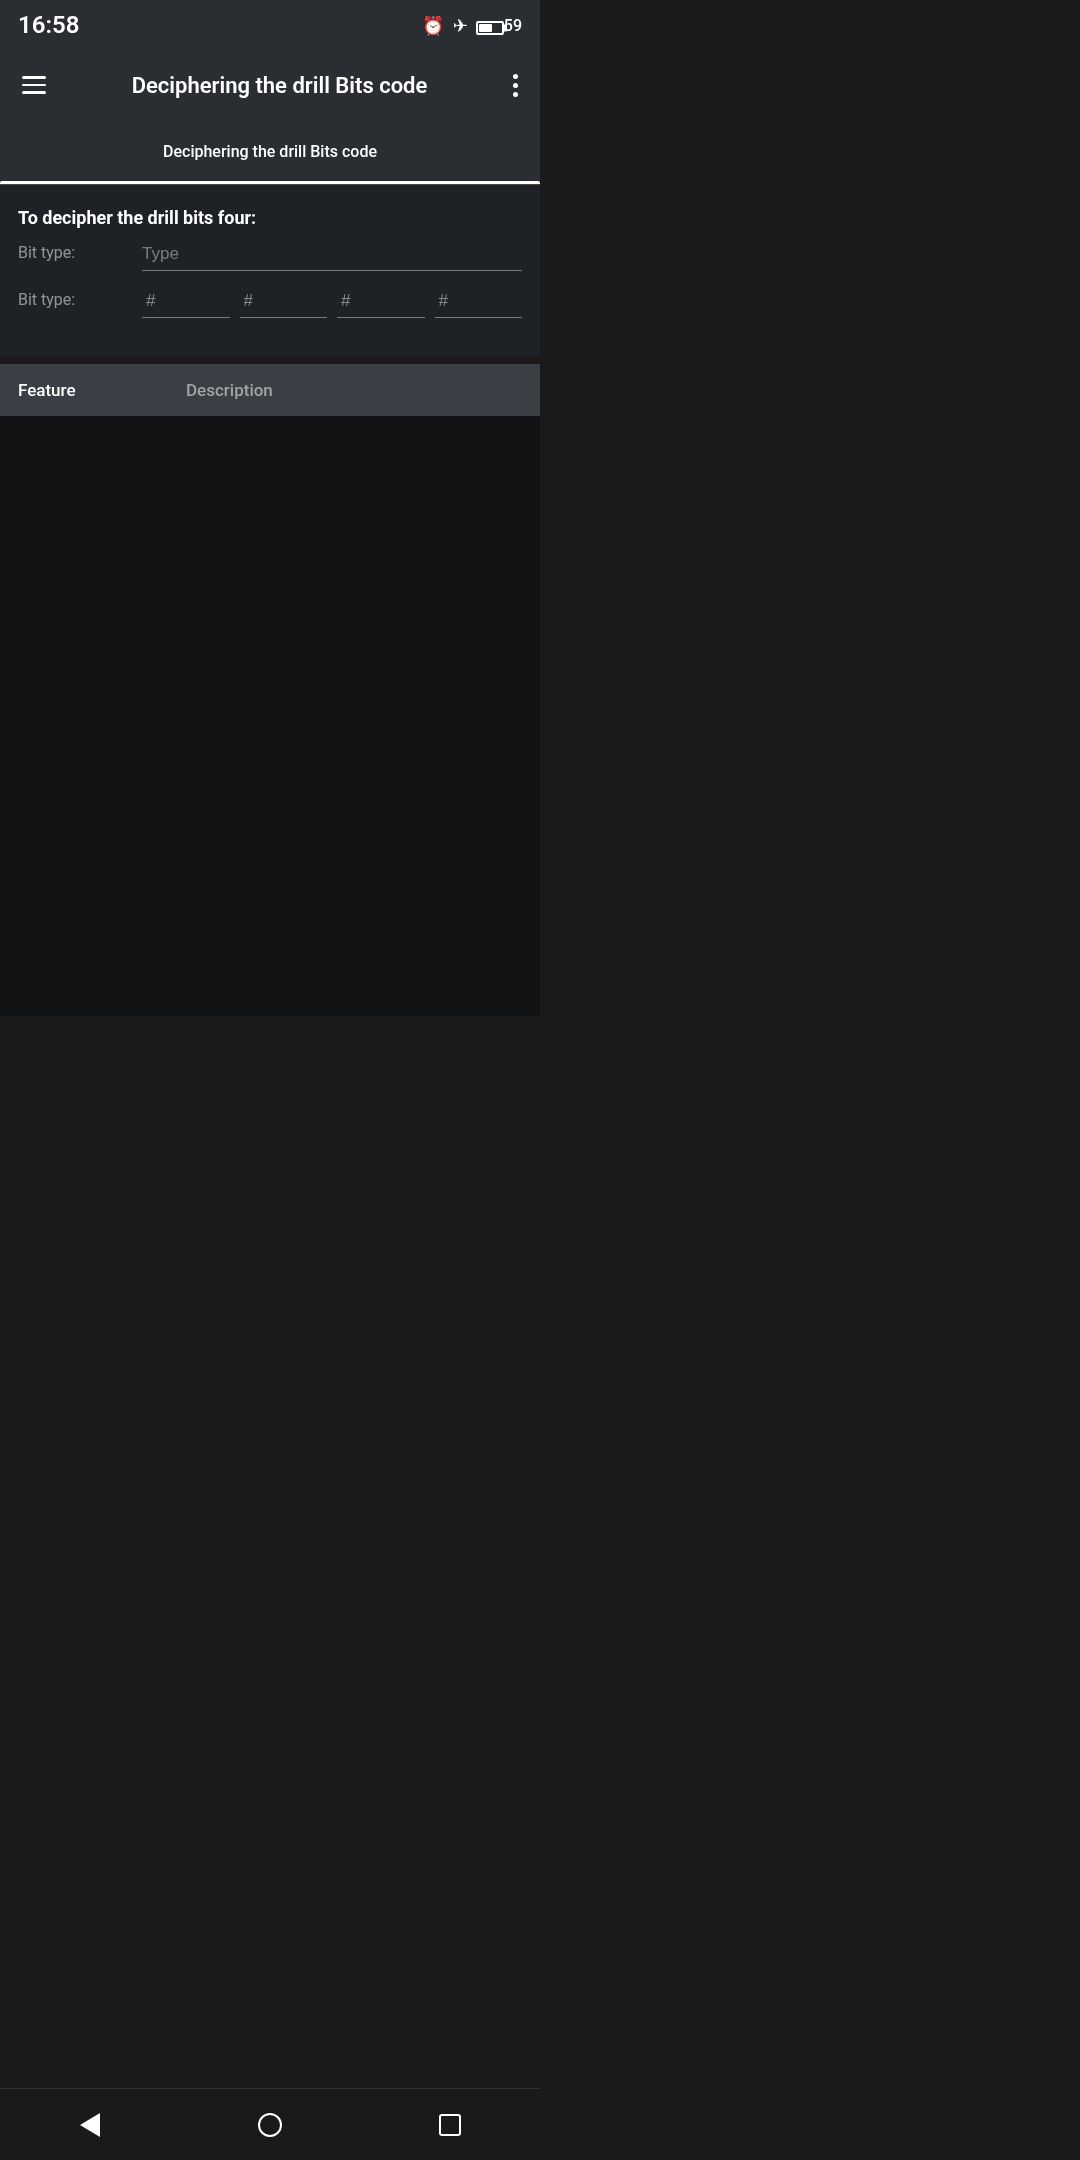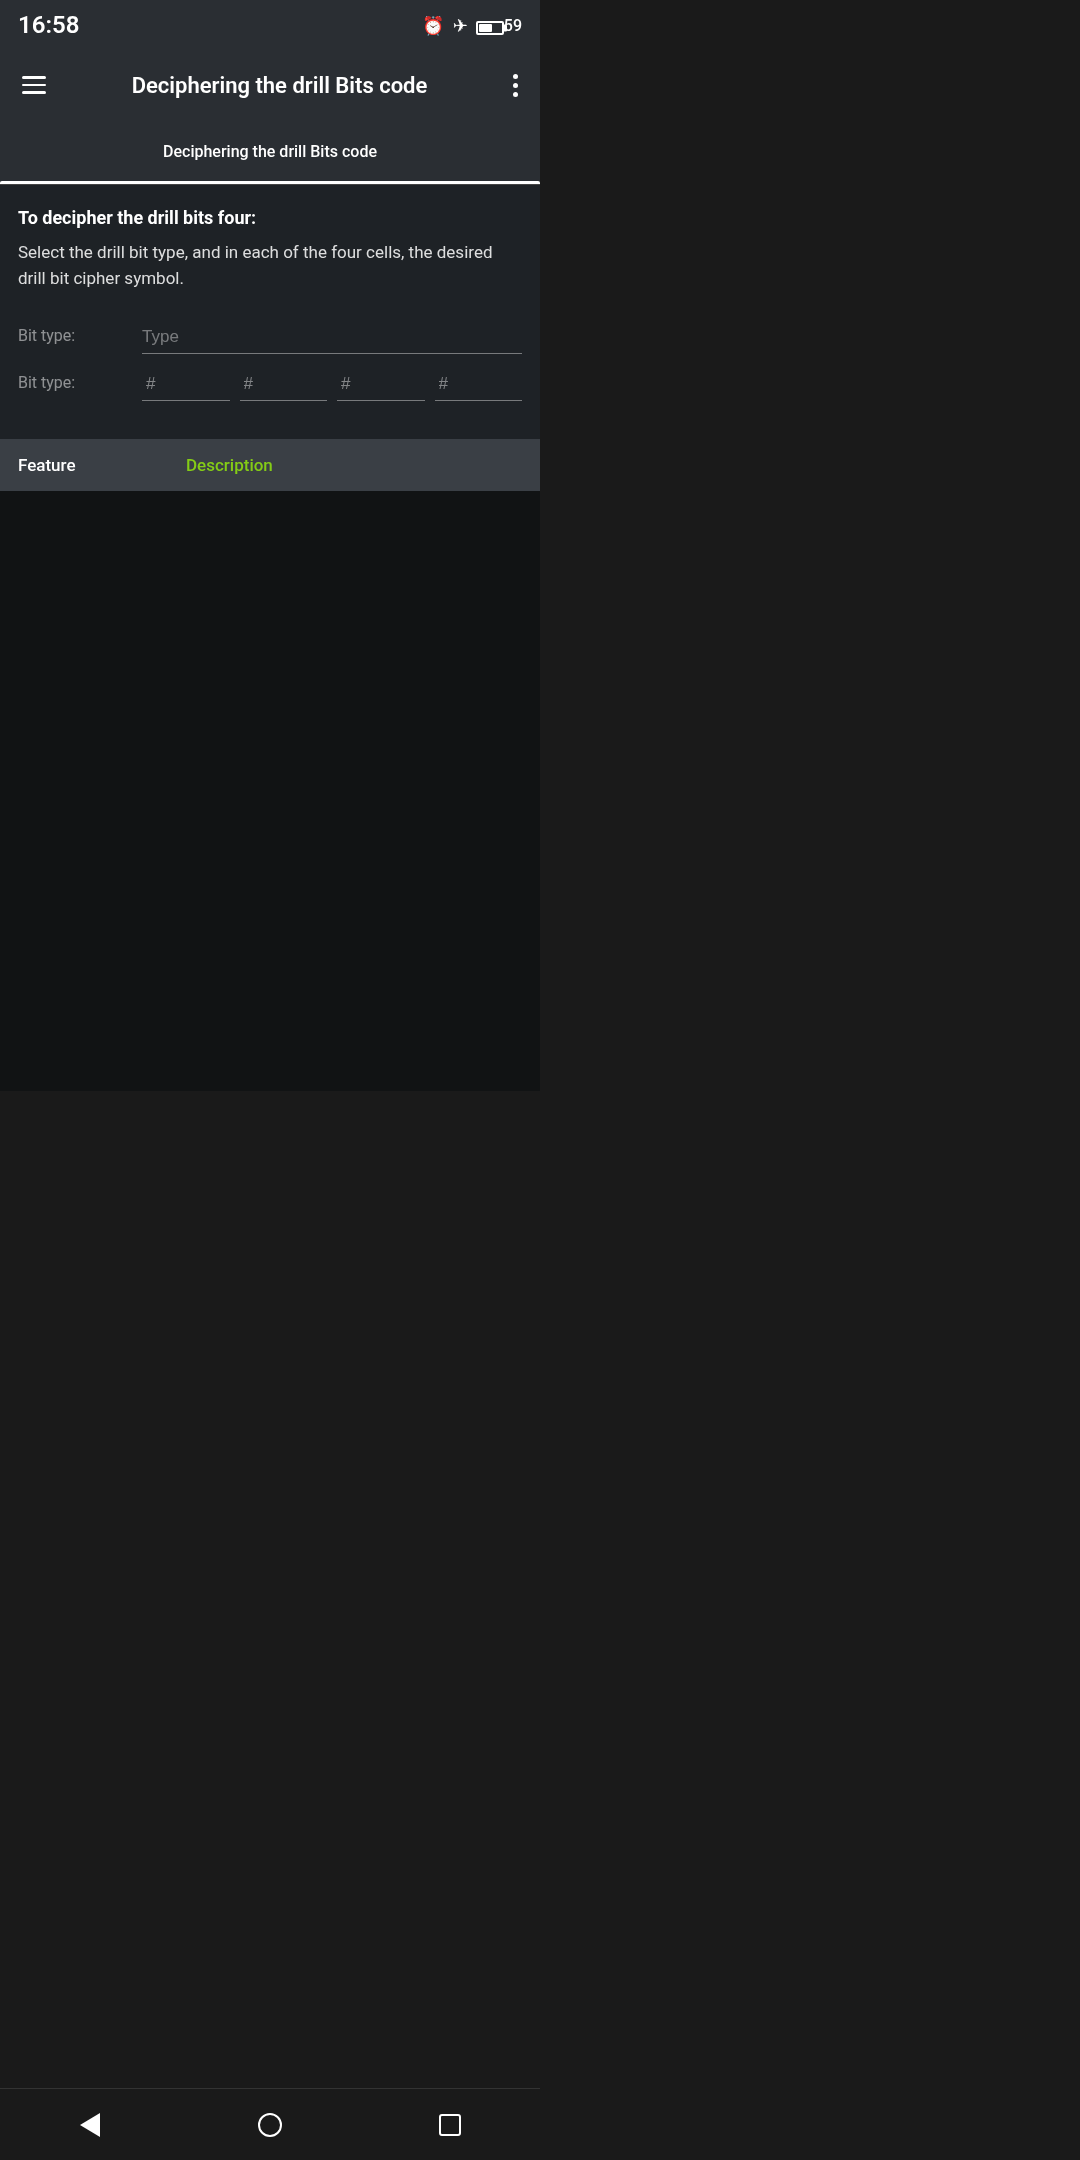--- a/index.html
+++ b/index.html
@@ -222,33 +222,33 @@
     }
     .bit-code-input::placeholder {
       color: rgba(255,255,255,0.45);
     }
 
     
     .table-header {
       background: #3a3f45;
       display: flex;
       padding: 16px 18px;
-      margin-top: 0;
+      margin-top: 8px;
     }
     .table-col-feature {
       flex: 1;
       font-size: 17px;
       font-weight: 500;
       color: #ffffff;
     }
     .table-col-description {
       flex: 2;
       font-size: 17px;
       font-weight: 500;
-      color: #84cc16;
+      color: #a3a3a3;
     }
 
     
     .table-body {
       background: #111314;
       min-height: 600px;
     }
 
     
     .bottom-nav {
@@ -335,21 +335,20 @@
 </div>
 
 <div class="tabs">
   <div class="tab active">
     <span>Deciphering the drill Bits code</span>
   </div>
 </div>
 
 <div class="content">
   <div class="description-bold">To decipher the drill bits four:</div>
-  <div class="description-text">Select the drill bit type, and in each of the four cells, the desired drill bit cipher symbol.</div>
 
   <div class="form-row">
     <span class="form-label">Bit type:</span>
     <div class="form-input-wrapper">
       <input class="form-input" type="text" placeholder="Type" style="">
     </div>
   </div>
 
   <div class="form-row">
     <span class="form-label">Bit type:</span>

